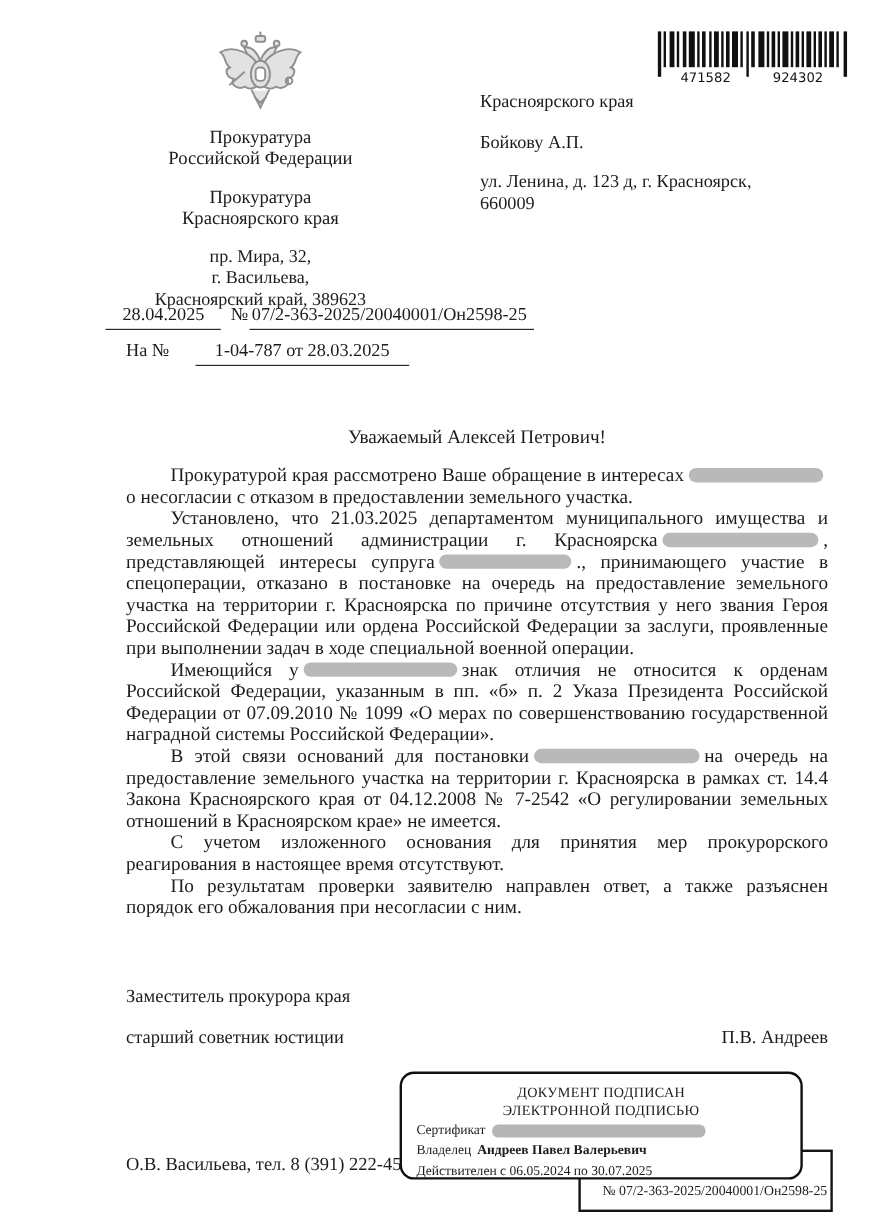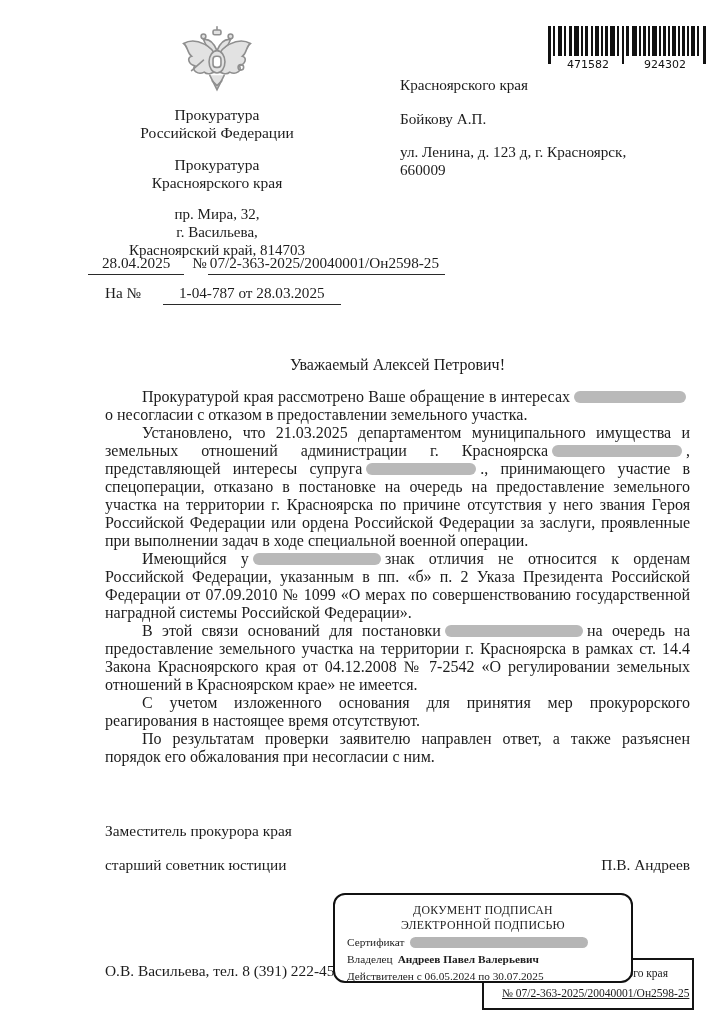--- a/index.html
+++ b/index.html
@@ -45,24 +45,24 @@
   .sig-row{position:absolute;left:105px;top:856px;width:585px;display:flex;
            justify-content:space-between;font-size:15.4px;}
 
   
   .contact{position:absolute;left:105px;top:962px;font-size:15.4px;white-space:nowrap;}
 
   
   .reg-stamp{position:absolute;left:482px;top:958px;width:208px;height:48px;
              border:2px solid #141414;background:#ffffff;z-index:1;font-size:11.5px;}
   .reg-line1{position:absolute;right:24px;top:7px;}
-  .reg-line2{position:absolute;left:18px;top:27px;text-decoration:underline;}
-
-  
-  .esign{position:absolute;left:333px;top:893px;width:300px;height:90px;box-sizing:border-box;
+  .reg-line2{position:absolute;left:18px;top:27px;}
+
+  
+  .esign{position:absolute;left:333px;top:893px;width:336px;height:90px;box-sizing:border-box;
          border:2.5px solid #111111;border-radius:12px;background:#ffffff;z-index:2;
          padding:8px 12px 0 12px;}
   .esign-title{text-align:center;font-size:11.8px;line-height:14.5px;font-weight:normal;letter-spacing:.3px;}
   .esign-row{font-size:11.3px;line-height:13px;margin-top:4px;display:flex;align-items:center;}
   .esign-row .lbl{margin-right:5px;}
   .cert-redact{display:inline-block;background:#b5b5b5;border-radius:6px;height:11px;width:178px;}
   .owner-name{font-weight:bold;}
 </style>
 </head>
 <body>
@@ -92,21 +92,21 @@
       <div>Прокуратура</div>
       <div>Российской Федерации</div>
     </div>
     <div class="org second">
       <div>Прокуратура</div>
       <div>Красноярского края</div>
     </div>
     <div class="lh-addr">
       <div>пр. Мира, 32,</div>
       <div>г. Васильева,</div>
-      <div>Красноярский край, 814703</div>
+      <div>Красноярский край, 389623</div>
     </div>
   </div>
 
   <div class="barcode">
     <svg viewBox="0 0 158 44" width="158" height="44">
       <g fill="#111">
         <rect x="0" y="0" width="3" height="38"></rect>
           <rect x="5" y="0" width="2" height="30"></rect>
         <rect x="10" y="0" width="4" height="30"></rect>
           <rect x="16" y="0" width="2" height="30"></rect>

